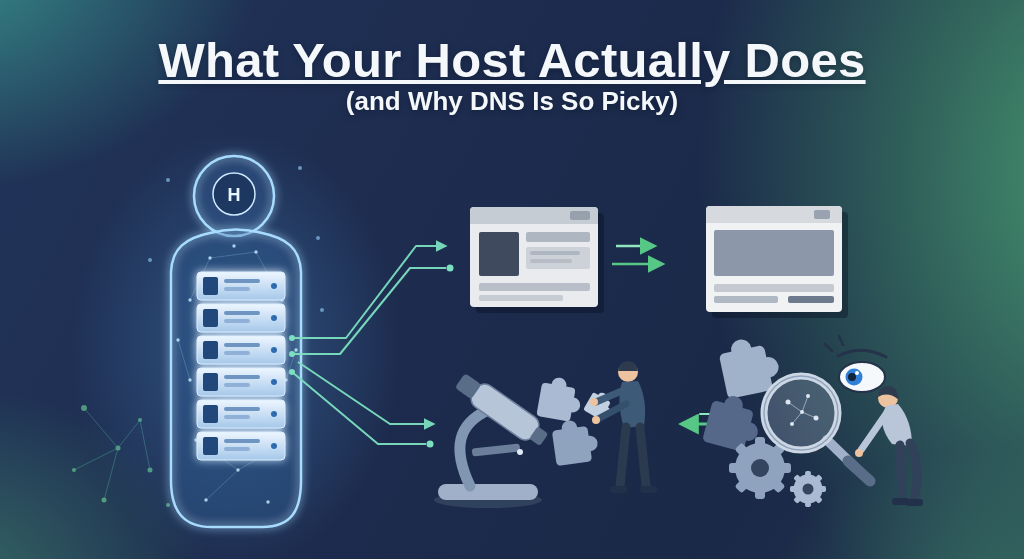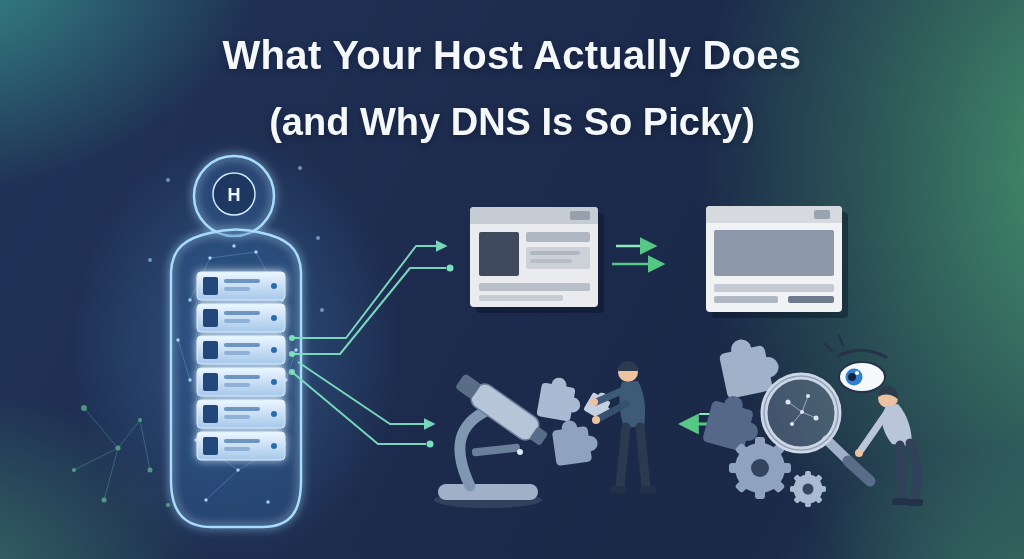--- a/index.html
+++ b/index.html
@@ -12,22 +12,22 @@
       radial-gradient(420px 320px at -4% 104%, rgba(88,195,125,0.38), rgba(88,195,125,0) 60%),
       radial-gradient(360px 260px at 96% 108%, rgba(88,195,125,0.30), rgba(88,195,125,0) 60%),
       linear-gradient(118deg, #213459 0%, #1d2c4f 40%, #1a2947 75%, #1e304d 100%);
   }
   .canvas{position:absolute;left:0;top:0;}
   .title{
     position:absolute;top:34px;left:0;right:0;text-align:center;
     color:#f5f8fb;font-weight:700;
     text-shadow:0 2px 6px rgba(5,12,30,0.35);
   }
-  .t1{font-size:40px;line-height:1.08;letter-spacing:0.3px;}
-  .t2{font-size:38px;line-height:1.15;margin-top:24px;}
+  .t1{font-size:49px;line-height:1.08;letter-spacing:0.3px;text-decoration:underline;}
+  .t2{font-size:26px;line-height:1.15;}
   svg text{font-family:"Liberation Sans",sans-serif;}
 </style>
 </head>
 <body>
 
 <div class="scene">
 
   <svg class="canvas" width="1024" height="559" viewBox="0 0 1024 559">
     <defs>
       <filter id="glow" x="-60%" y="-60%" width="220%" height="220%">

